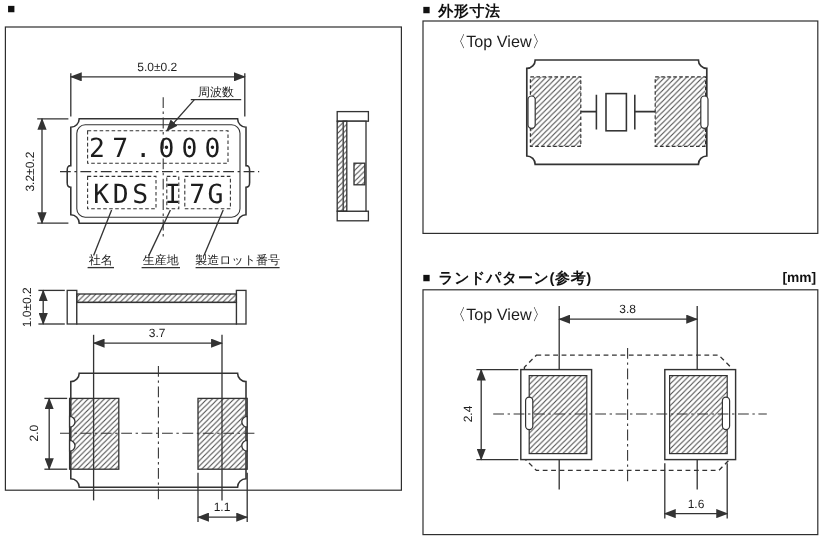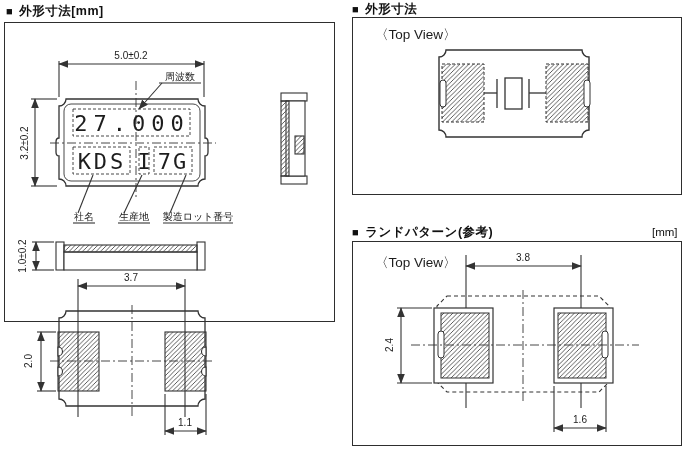--- a/index.html
+++ b/index.html
@@ -2,39 +2,38 @@
 <html><head>
 <meta charset="utf-8">
 <style>
   html,body{margin:0;padding:0;background:#fff;}
   #page{position:relative;width:686px;height:450px;background:#ffffff;
         font-family:"Liberation Sans","DejaVu Sans",sans-serif;color:#1a1a1a;overflow:hidden;}
   .sec-head{position:absolute;font-size:12.5px;font-weight:bold;letter-spacing:.5px;
             display:flex;align-items:center;gap:6px;color:#111;}
   .sec-head .marker{font-size:11px;line-height:1;}
   .panel{position:absolute;border:1.5px solid #2e2e2e;background:#fff;box-sizing:border-box;padding-left:22px;}
-  .unit-right{position:absolute;font-size:11.5px;font-weight:normal;color:#111;}
+  .unit-right{position:absolute;font-size:11.5px;font-weight:bold;color:#111;}
   svg{position:absolute;left:0;top:0;}
   svg text{fill:#1d1d1d;font-family:"Liberation Sans","DejaVu Sans",sans-serif;}
   .dimtxt{font-size:10px;}
   .lbltxt{font-size:10px;}
   .marktxt{font-family:"DejaVu Sans Mono","Liberation Mono",monospace;font-size:22px;}
   .viewtxt{font-size:13.5px;}
 </style>
 </head>
 <body>
 
 <div id="page">
 
   <div class="sec-head" style="left:6px;top:3px;">
     <span class="marker">■</span>
-    <span>外形寸法[mm]</span>
-  </div>
-
-  <div class="panel" style="left:4px;top:22px;width:331px;height:300px;">
+  </div>
+
+  <div class="panel" style="left:4px;top:22px;width:331px;height:387px;">
     <svg width="328" height="421" viewBox="0 0 328 421">
       <defs>
         <pattern id="h1" width="4.5" height="4.5" patternUnits="userSpaceOnUse">
           <path d="M-1,1 l2,-2 M0,4.5 L4.5,0 M3.5,5.5 l2,-2" stroke="#4a4a4a" stroke-width="0.9" fill="none"></path>
         </pattern>
         <marker id="m1" markerWidth="9" markerHeight="7" refX="8.3" refY="3.5" orient="auto-start-reverse">
           <path d="M0,0 L9,3.5 L0,7 Z" fill="#333"></path>
         </marker>
       </defs>
       <g stroke="#333" stroke-width="1.1" fill="none">

